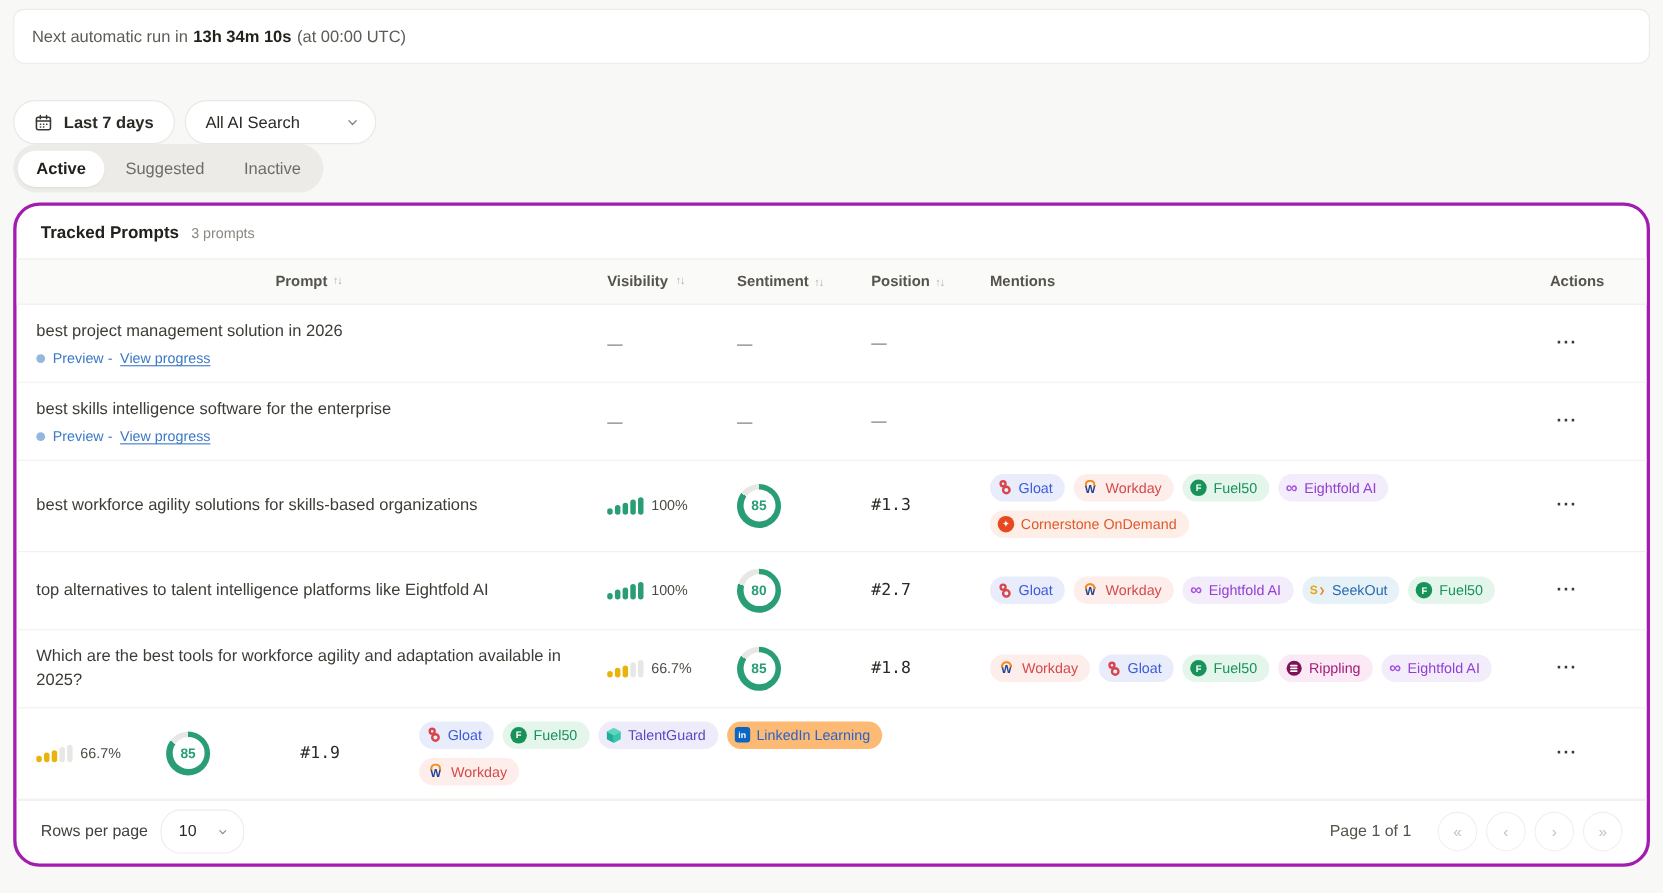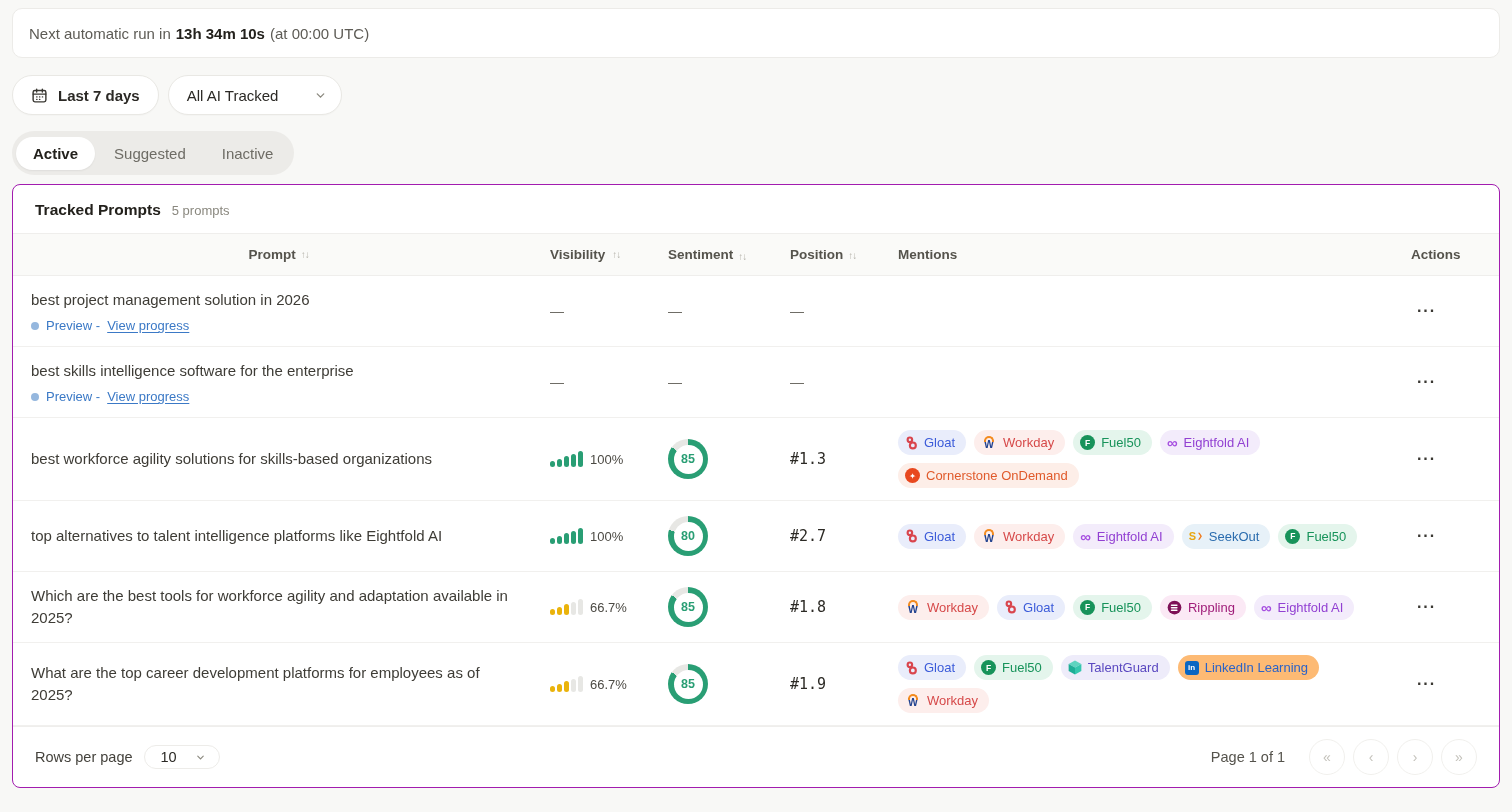--- a/index.html
+++ b/index.html
@@ -6,35 +6,35 @@
   html,body { width:1512px; height:812px; overflow:hidden; }
   body { background:#f8f8f6; font-family:"Liberation Sans","DejaVu Sans",sans-serif; color:#34322d; }
 
   
   .topbar { position:absolute; left:12px; top:8px; width:1488px; height:50px;
     background:#fff; border:1px solid #ecebe8; border-radius:10px;
     display:flex; align-items:center; padding:0 16px; font-size:15px; color:#5d5b55; }
   .topbar b { color:#23211c; font-weight:700; margin:0 5px; }
 
   
-  .filters { position:absolute; left:12px; top:75px; display:flex; gap:9px; }
+  .filters { position:absolute; left:12px; top:91px; display:flex; gap:9px; }
   .pill-btn { height:40px; background:#fff; border:1px solid #e9e8e4; border-radius:20px;
     display:flex; align-items:center; gap:10px; padding:0 18px; font-size:15px; font-weight:600;
     color:#2b2925; cursor:pointer; box-shadow:0 1px 1px rgba(0,0,0,.02); }
   .pill-btn.model { font-weight:500; padding-right:14px; min-width:174px; justify-content:space-between; }
 
   
   .tabs { position:absolute; left:12px; top:131px; height:44px; background:#ecebe8;
     border-radius:22px; display:flex; align-items:center; padding:4px; gap:2px; }
   .tab { border-radius:18px; padding:8px 17px; font-size:15px; color:#6e6c65; cursor:pointer; white-space:nowrap; }
   .tab.active { background:#fff; color:#23211c; font-weight:600; box-shadow:0 1px 2px rgba(0,0,0,.06); }
 
   
   .card { position:absolute; left:12px; top:184px; width:1488px; height:604px;
-    background:#fff; border:1px solid #a21caf; border-radius:8px; display:flex; flex-direction:column; overflow:hidden; }
+    background:#fff; border:3px solid #a21caf; border-radius:24px; display:flex; flex-direction:column; overflow:hidden; }
   .card-head { display:flex; align-items:center; justify-content:space-between; padding:16px 22px 14px 22px; }
   .title-wrap { display:flex; align-items:baseline; gap:11px; }
   .card-title { font-size:15.5px; font-weight:700; color:#23211c; }
   .card-count { font-size:13px; color:#8a887f; }
   .head-right { display:flex; gap:9px; }
   .search-box { width:226px; height:34px; border:1px solid #e9e8e4; border-radius:17px;
     display:flex; align-items:center; padding:0 12px; gap:8px; }
   .search-box input { border:none; outline:none; font-size:13.5px; color:#44423c; width:100%;
     font-family:"Liberation Sans",sans-serif; background:transparent; }
   .search-box input::placeholder { color:#9b998f; }
@@ -90,21 +90,21 @@
   .ic-seekout { display:inline-flex; align-items:center; font-weight:800; font-size:11px; color:#e8a711; flex:0 0 auto; }
   .ic-seekout b { font-size:7px; color:#f07818; margin-left:1px; }
   .ic-linkedin { width:14px; height:14px; border-radius:3px; background:#0a66c2; color:#fff;
     display:inline-flex; align-items:center; justify-content:center; font-weight:700; font-size:8px; flex:0 0 auto; }
   .ic-svg { flex:0 0 auto; display:inline-flex; }
 
   
   .tfoot { display:flex; align-items:center; justify-content:space-between; height:62px; padding:0 22px;
     border-top:1px solid #efeeec; }
   .rpp { display:flex; align-items:center; gap:11px; font-size:14.5px; color:#44423c; }
-  .rpp-select { height:24px; min-width:76px; border:1px solid #edece9; border-radius:18px;
+  .rpp-select { height:40px; min-width:76px; border:1px solid #edece9; border-radius:18px;
     display:flex; align-items:center; justify-content:space-between; padding:0 13px 0 16px;
     font-size:14.5px; color:#2b2925; background:#fff; cursor:pointer; }
   .pager { display:flex; align-items:center; gap:18px;justify-content:flex-end; }
   .page-label { font-size:14.5px; color:#55534c; margin-right:6px; }
   .pg-btns { display:flex; gap:8px; }
   .pg-btn { width:36px; height:36px; border-radius:50%; border:1px solid #f1f0ed; background:#fff;
     color:#c4c2bb; font-size:14px; display:flex; align-items:center; justify-content:center; cursor:default; }
 </style>
 </head>
 <body>
@@ -120,40 +120,40 @@
     <span class="ic-svg">
       <svg width="17" height="17" viewBox="0 0 24 24" fill="none" stroke="#3a3833" stroke-width="2" stroke-linecap="round">
         <rect x="3" y="5" width="18" height="16" rx="2.5"></rect>
           <path d="M8 3v4M16 3v4M3 10h18"></path>
         <path d="M8 14h.5M12 14h.5M16 14h.5M8 17.5h.5M12 17.5h.5" stroke-width="1.8"></path>
       </svg>
     </span>
     <span>Last 7 days</span>
   </button>
   <button class="pill-btn model">
-    <span>All AI Tracked</span>
+    <span>All AI Search</span>
     <span class="ic-svg">
       <svg width="13" height="13" viewBox="0 0 24 24" fill="none" stroke="#8b897f" stroke-width="2.4" stroke-linecap="round">
           <path d="M6 9l6 6 6-6"></path>
         </svg>
     </span>
   </button>
 </div>
 
 <div class="tabs">
   <div class="tab active">Active</div>
   <div class="tab">Suggested</div>
   <div class="tab">Inactive</div>
 </div>
 
 <div class="card">
   <div class="card-head">
     <div class="title-wrap">
       <span class="card-title">Tracked Prompts</span>
-      <span class="card-count">5 prompts</span>
+      <span class="card-count">3 prompts</span>
     </div>
   </div>
 
   <div class="thead">
     <div class="c-prompt" style="flex-direction:row;align-items:center;gap:0">
         <span>Prompt</span>
         <span class="sort">↑↓</span>
       </div>
     <div class="c-vis">
         <span>Visibility</span>
@@ -371,23 +371,20 @@
           <span class="pill" style="background: rgb(243, 236, 251); color: rgb(146, 64, 210);">
             <span class="ic-eightfold">∞</span>
             <span>Eightfold AI</span>
           </span>
         </div>
         <div class="c-act">
           <button class="dots-btn">···</button>
         </div>
       </div>
       <div class="trow">
-        <div class="c-prompt">
-          <div class="prompt-text">What are the top career development platforms for employees as of 2025?</div>
-        </div>
         <div class="c-vis">
           <span class="bars">
             <span class="bar" style="height: 6px; background: rgb(234, 179, 11);"></span>
             <span class="bar" style="height: 8.5px; background: rgb(234, 179, 11);"></span>
             <span class="bar" style="height: 11px; background: rgb(234, 179, 11);"></span>
             <span class="bar" style="height: 13.5px;"></span>
             <span class="bar" style="height: 16px;"></span>
           </span>
           <span class="vis-label">66.7%</span>
         </div>

